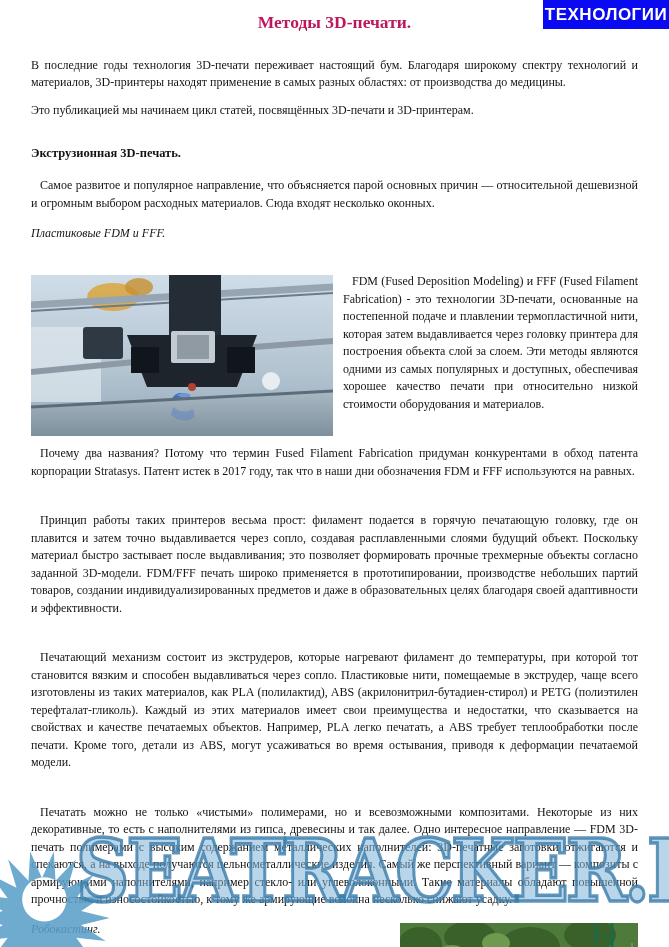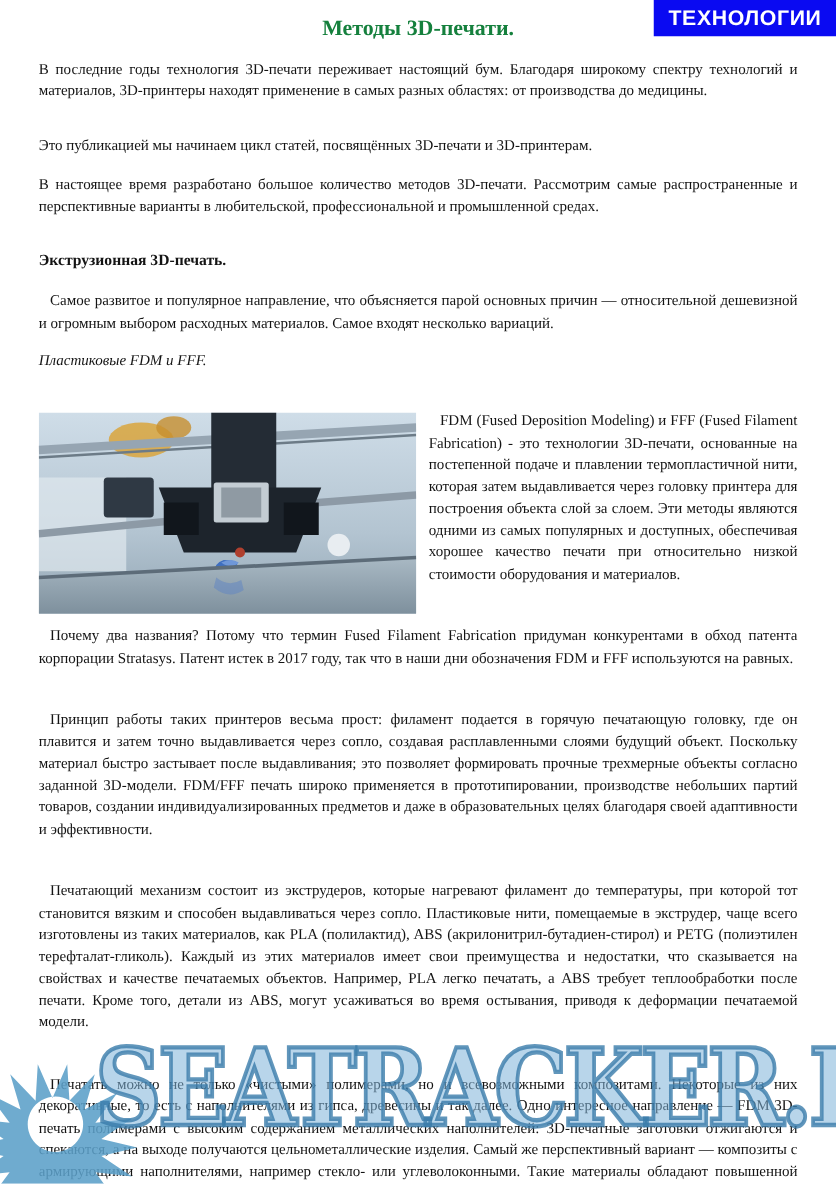--- a/index.html
+++ b/index.html
@@ -1,28 +1,28 @@
 <!DOCTYPE html>
 <html><head>
 <meta charset="utf-8">
 <style>
   html,body{margin:0;padding:0;background:#ffffff;}
   .page{position:relative;width:669px;height:947px;background:#ffffff;overflow:hidden;
         font-family:"Liberation Serif",serif;font-size:12px;line-height:17.5px;color:#141414;}
   .content{padding:0 31px;}
   p{margin:0;text-align:justify;}
   .ind{text-indent:9px;margin-top:32px;}
-  .mt13{margin-top:15px;}
-  .mt10{margin-top:26px;}
+  .mt13{margin-top:25px;}
+  .mt10{margin-top:10px;}
   .mt14{margin-top:14px;}
   .mt12{margin-top:12px;}
-  h1{font-size:17.5px;color:#15803d;text-align:center;margin:14px 0 0;font-weight:bold;}
+  h1{font-size:17.5px;color:#be185d;text-align:center;margin:14px 0 0;font-weight:bold;}
   h2{font-size:12.5px;margin:26px 0 15px;font-weight:bold;line-height:17px;}
   .subhead{font-size:12px;font-style:italic;font-weight:normal;margin:13px 0 2px;line-height:16px;}
-  .badge{position:absolute;top:0;right:0;width:146px;height:29px;background:#0a0af2;color:#ffffff;
+  .badge{position:absolute;top:0;right:0;width:126px;height:29px;background:#0a0af2;color:#ffffff;
          font-family:"Liberation Sans",sans-serif;font-weight:bold;font-size:17px;
          display:flex;align-items:center;justify-content:center;letter-spacing:.5px;z-index:2;}
   .flow::after{content:"";display:block;clear:both;}
   .photo-left{float:left;width:302px;height:161px;margin:2px 10px 3px 0;}
   .photo-right{float:right;width:238px;height:166px;margin:2px 0 3px 9px;}
   .photo-left svg,.photo-right svg{display:block;width:100%;height:100%;}
   .robo-section{margin-top:12px;}
   .robo-section .subhead{margin-top:12px;}
   
   .watermark{position:absolute;left:0;top:0;width:669px;height:947px;pointer-events:none;z-index:5;}
@@ -40,24 +40,23 @@
   <div class="badge">
     <span>ТЕХНОЛОГИИ</span>
   </div>
 
   <div class="content">
 
     <h1>Методы 3D-печати.</h1>
 
     <p class="mt13">В последние годы технология 3D-печати переживает настоящий бум. Благодаря широкому спектру технологий и материалов, 3D-принтеры находят применение в самых разных областях: от производства до медицины.</p>
     <p class="mt10">Это публикацией мы начинаем цикл статей, посвящённых 3D-печати и 3D-принтерам.</p>
-    <p class="mt14">В настоящее время разработано большое количество методов 3D-печати. Рассмотрим самые распространенные и перспективные варианты в любительской, профессиональной и промышленной средах.</p>
 
     <h2>Экструзионная 3D-печать.</h2>
-    <p class="ind mt12">Самое развитое и популярное направление, что объясняется парой основных причин — относительной дешевизной и огромным выбором расходных материалов. Самое входят несколько вариаций.</p>
+    <p class="ind mt12">Самое развитое и популярное направление, что объясняется парой основных причин — относительной дешевизной и огромным выбором расходных материалов. Сюда входят несколько оконных.</p>
 
     <div class="subhead">Пластиковые FDM и FFF.</div>
 
     <div class="flow">
       <div class="photo-left">
         <svg viewBox="0 0 302 161" preserveAspectRatio="none">
           <defs>
             <linearGradient id="bg1" x1="0" y1="0" x2="0" y2="1">
               <stop offset="0" stop-color="#cfdde8"></stop>
                 <stop offset="0.6" stop-color="#b3c4d1"></stop>

